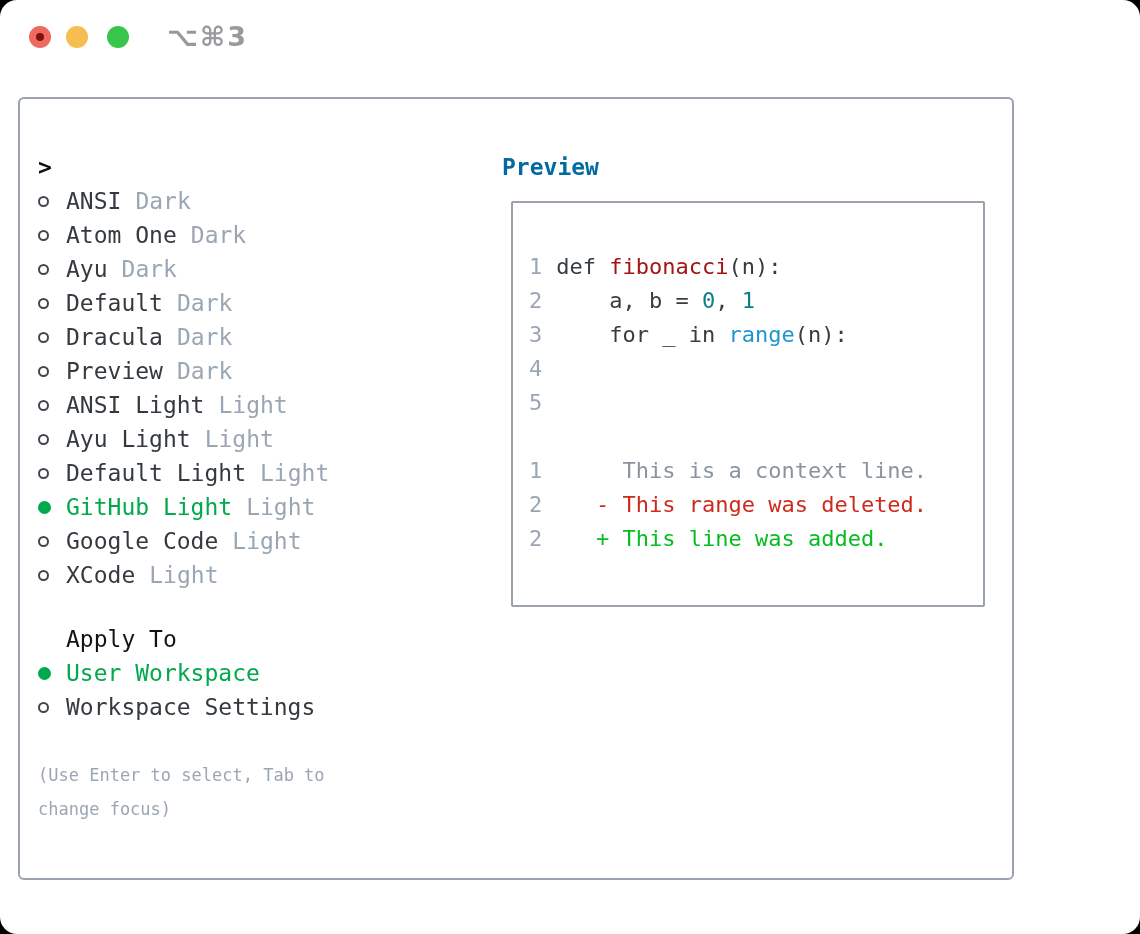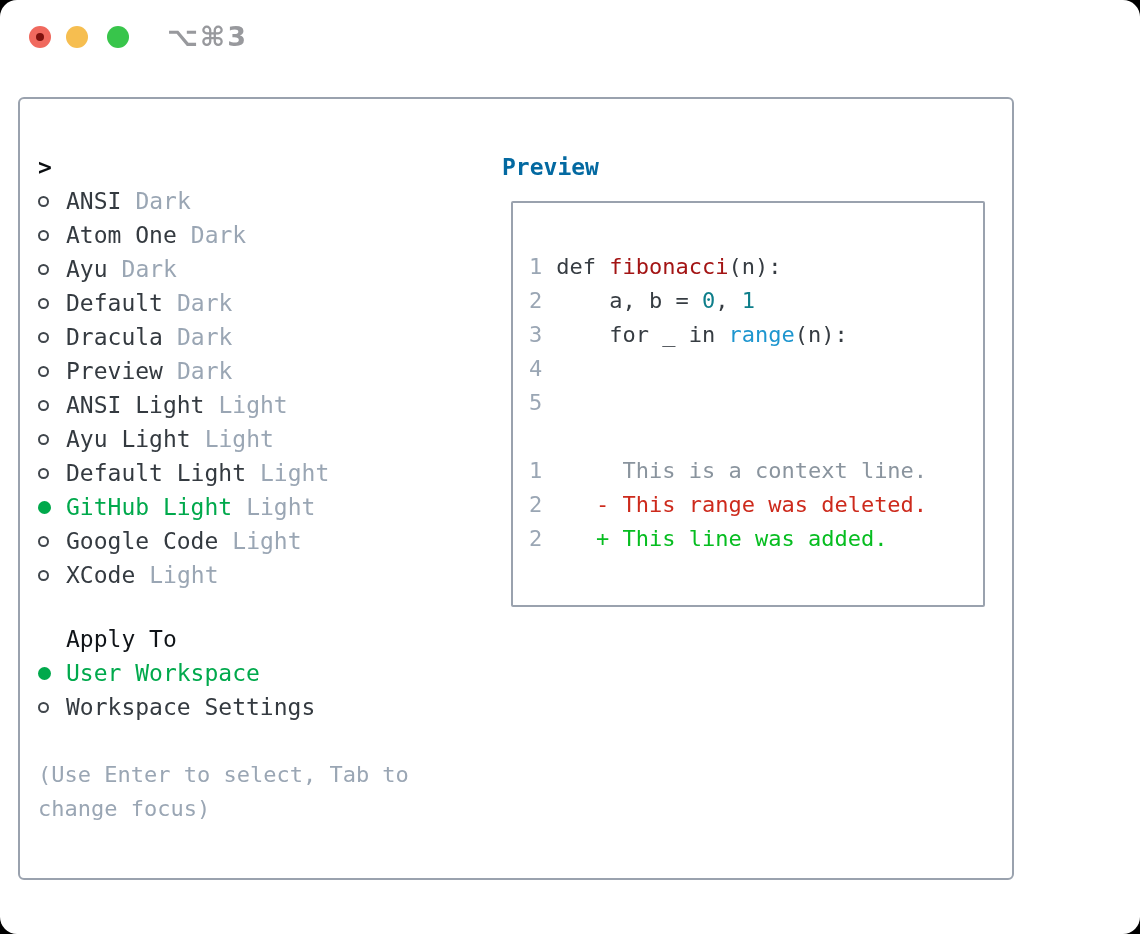--- a/index.html
+++ b/index.html
@@ -59,21 +59,21 @@
     background: var(--selected-green, #00a94c);
   }
   .header-row .section-label { color: #0b0e11; font-weight: bold; white-space: pre; }
   .apply-header { margin-top: 30px; }
   .apply-header .section-label { font-weight: normal; color: #101418; }
   .item-name { color: #343a40; white-space: pre; }
   .selected .item-name { color: var(--selected-green, #00a94c); }
   .item-tag { color: var(--muted-gray, #9aa6b4); margin-left: 14px; white-space: pre; }
   .help { margin-top: 34px; }
   .help-line {
-    height: 34px; line-height: 34px; font-size: 22px;
+    height: 34px; line-height: 34px; font-size: 17px;
     color: var(--muted-gray, #9aa6b4); white-space: pre;
   }
   
   .preview-col { position: absolute; left: 482px; top: 51px; width: 500px; }
   .preview-title {
     height: 34px; line-height: 34px;
     font-size: 23px; font-weight: bold; color: #0369a1;
   }
   .preview-box {
     margin-top: 17px; margin-left: 9px;

